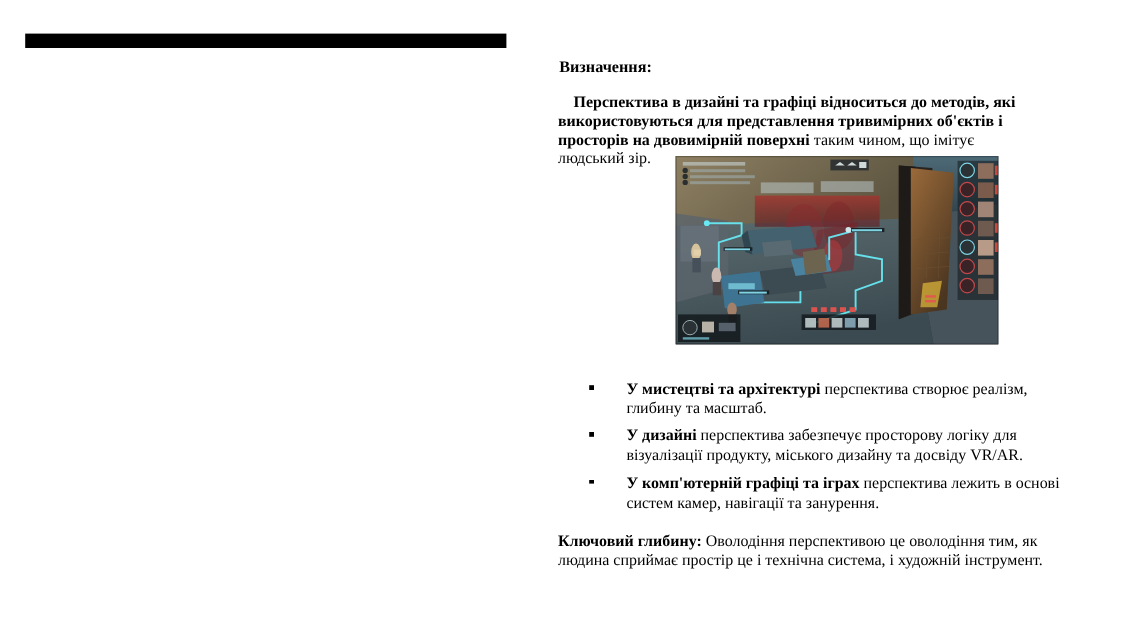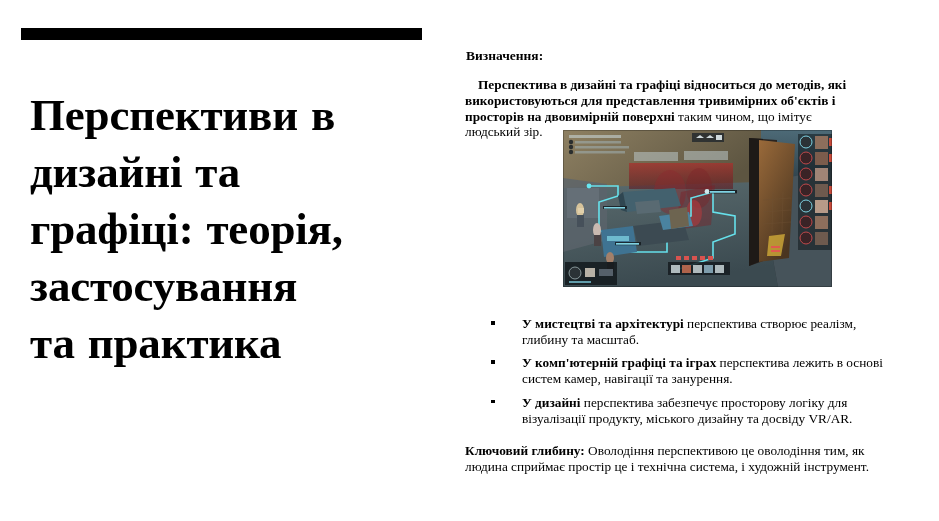--- a/index.html
+++ b/index.html
@@ -125,27 +125,20 @@
     width: 420px;
     font-size: 13.3px;
     line-height: 15.7px;
   }
 </style>
 </head>
 <body>
 
 <div id="title-panel">
   <div id="title-rule"></div>
-  <h1 id="slide-title">
-      <div>Перспективи в</div>
-      <div>дизайні та</div>
-      <div>графіці: теорія,</div>
-      <div>застосування</div>
-      <div>та практика</div>
-    </h1>
 </div>
 
 <div id="content-panel">
 
   <div class="heading">Визначення:</div>
 
   <p id="definition-paragraph"><span class="b lead-in">Перспектива в дизайні та графіці відноситься до методів, які використовуються для представлення тривимірних об'єктів і просторів на двовимірній поверхні</span><span> таким чином, що імітує людський зір.</span></p>
 
   <div id="figure-screenshot">
     <svg width="269" height="157" viewBox="0 0 269 157" xmlns="http://www.w3.org/2000/svg">
@@ -326,22 +319,22 @@
 
       <rect x="0" y="0" width="269" height="157" fill="none" stroke="#000000" stroke-width="2" opacity="0.25"></rect>
     </svg>
   </div>
 
   <ul id="bullet-list">
     <li>
       <span class="marker"></span><span class="b">У мистецтві та архітектурі</span><span> перспектива створює реалізм, глибину та масштаб.</span>
     </li>
     <li>
+      <span class="marker"></span><span class="b">У дизайні</span><span> перспектива забезпечує просторову логіку для візуалізації продукту, міського дизайну та досвіду VR/AR.</span>
+    </li>
+    <li>
       <span class="marker"></span><span class="b">У комп'ютерній графіці та іграх</span><span> перспектива лежить в основі систем камер, навігації та занурення.</span>
     </li>
-    <li>
-      <span class="marker"></span><span class="b">У дизайні</span><span> перспектива забезпечує просторову логіку для візуалізації продукту, міського дизайну та досвіду VR/AR.</span>
-    </li>
   </ul>
 
   <p id="key-point"><span class="b">Ключовий глибину:</span><span> Оволодіння перспективою  це оволодіння тим, як людина сприймає простір  це і </span><span class="i">технічна система,  і художній інструмент</span><span>.</span></p>
 
 </div>
 
 </body></html>

